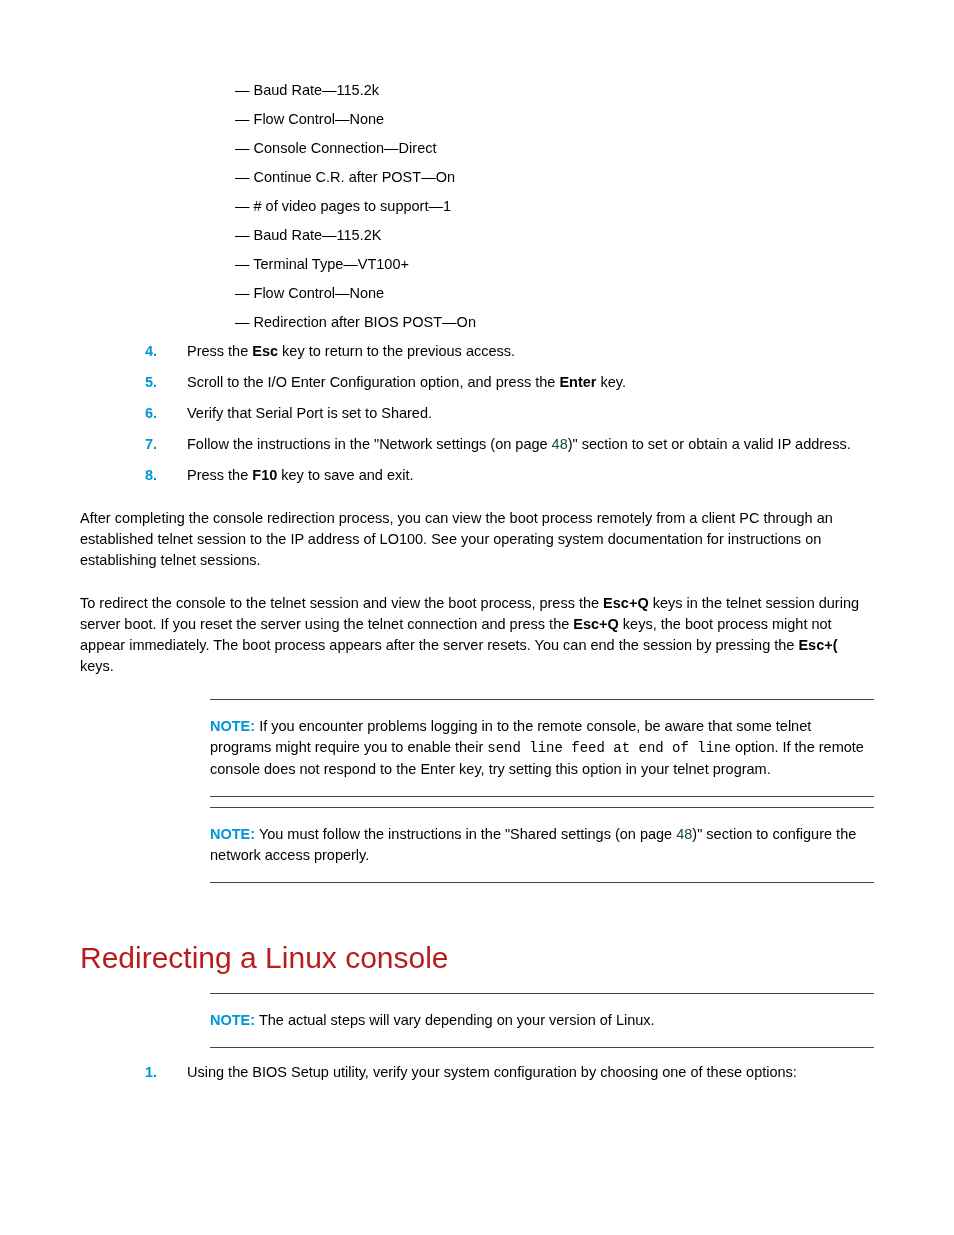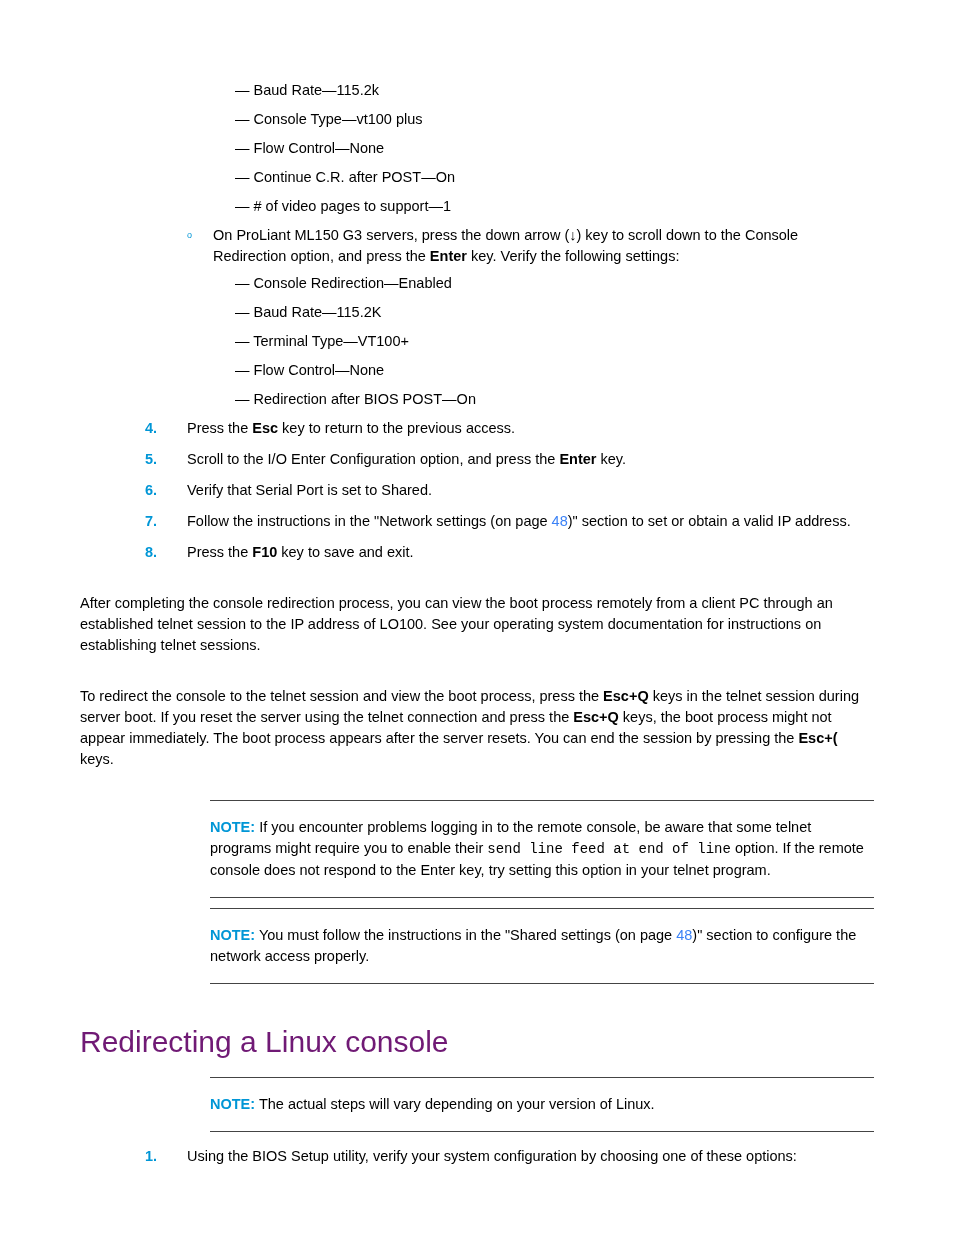--- a/index.html
+++ b/index.html
@@ -57,46 +57,46 @@
     position: relative;
   }
   ol.numbered li::before {
     content: counter(step) ".";
     color: #0096D6;
     font-weight: bold;
     position: absolute;
     left: 0;
   }
   p.para {
-    margin: 30px 0;
+    margin: 22px 0;
   }
   .note-box {
     margin-left: 65px;
     margin-right: 0;
     border-top: 1.5px solid #444;
     border-bottom: 1.5px solid #444;
     padding: 16px 0;
     margin-bottom: 10px;
   }
   .note-label {
     color: #0096D6;
     font-weight: bold;
   }
   .mono {
     font-family: "Courier New", monospace;
     font-size: 14px;
   }
   h2.section {
-    color: #701a75;
+    color: #b91c1c;
     font-weight: normal;
     font-size: 30px;
-    margin: 36px 0 14px -65px;
+    margin: 53px 0 14px -65px;
   }
   .link {
-    color: #3b82f6;
+    color: #14532d;
   }
   b { font-weight: bold; }
   ol.numbered2 {
     list-style: none;
     padding-left: 0;
     margin: 14px 0 0 0;
     counter-reset: step2 0;
   }
   ol.numbered2 li {
     counter-increment: step2;
@@ -112,33 +112,28 @@
     left: 0;
   }
 </style>
 </head>
 <body>
 
 <div class="content">
 
   <ul class="dash">
     <li>Baud Rate—115.2k</li>
-    <li>Console Type—vt100 plus</li>
     <li>Flow Control—None</li>
+    <li>Console Connection—Direct</li>
     <li>Continue C.R. after POST—On</li>
     <li># of video pages to support—1</li>
   </ul>
 
-  <div class="circ-item">
-    <span class="circ-marker">o</span>
-    <span class="circ-text"><span>On ProLiant ML150 G3 servers, press the down arrow (↓) key to scroll down to the Console Redirection option, and press the </span><b>Enter</b><span> key. Verify the following settings:</span></span>
-  </div>
 
   <ul class="dash">
-    <li>Console Redirection—Enabled</li>
     <li>Baud Rate—115.2K</li>
     <li>Terminal Type—VT100+</li>
     <li>Flow Control—None</li>
     <li>Redirection after BIOS POST—On</li>
   </ul>
 
   <ol class="numbered">
     <li><span>Press the </span><b>Esc</b><span> key to return to the previous access.</span></li>
     <li><span>Scroll to the I/O Enter Configuration option, and press the </span><b>Enter</b><span> key.</span></li>
     <li>Verify that Serial Port is set to Shared.</li>

